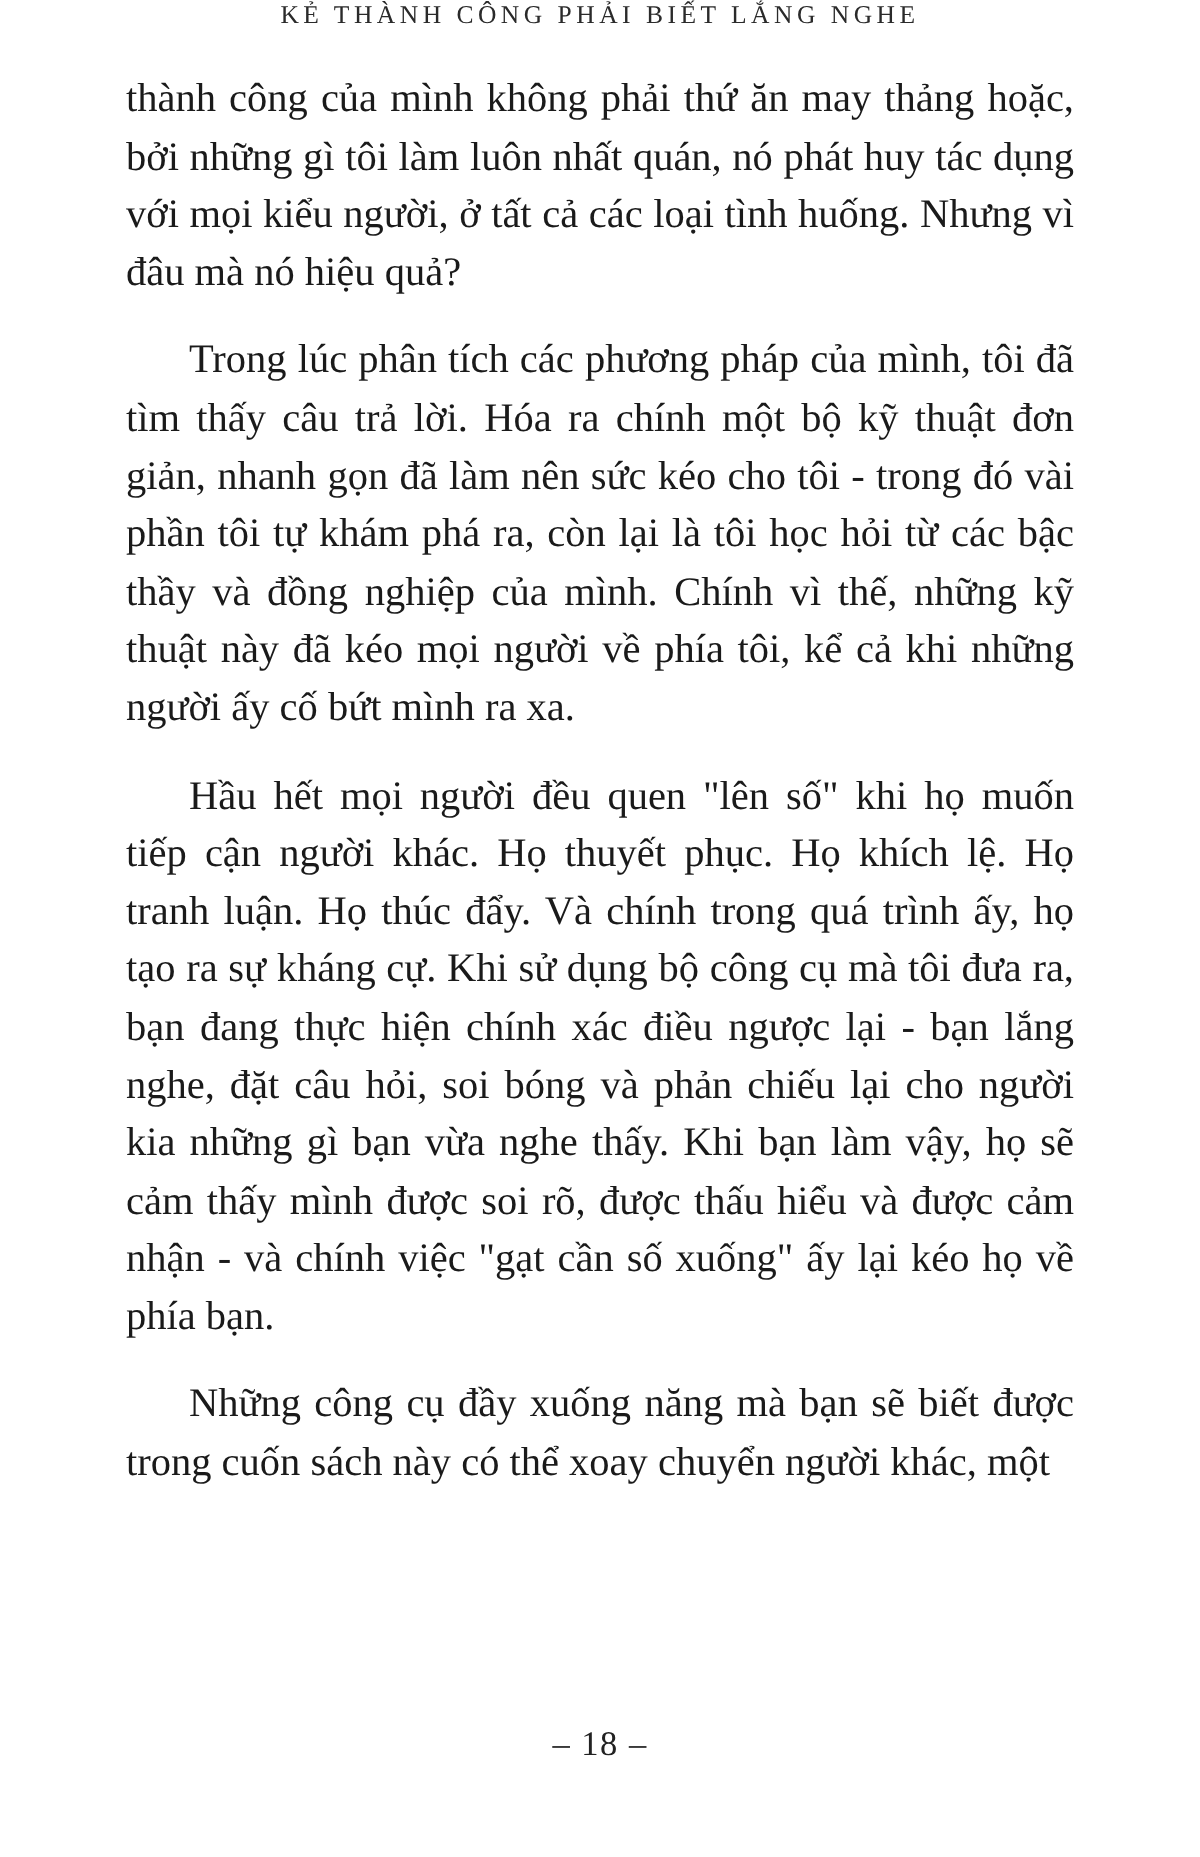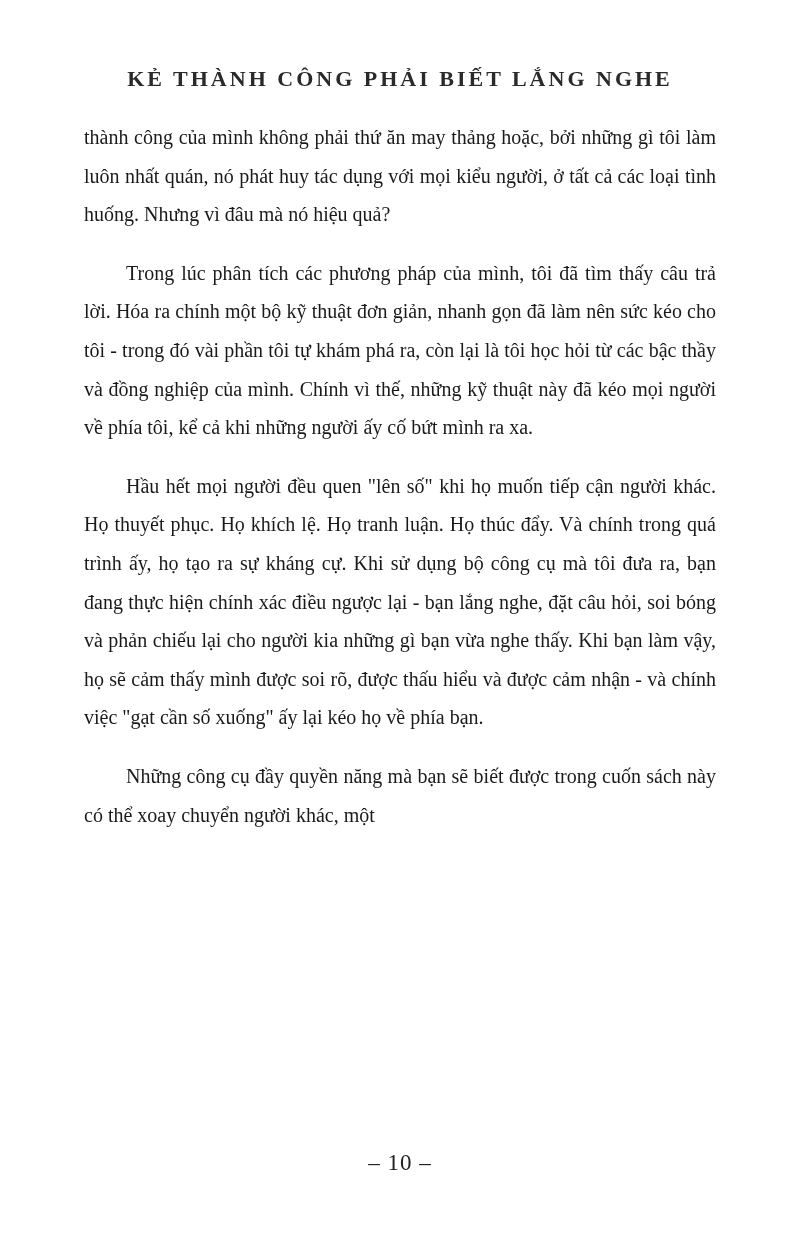--- a/index.html
+++ b/index.html
@@ -12,32 +12,31 @@
     position: relative;
     width: 800px;
     height: 1238px;
     background: #ffffff;
     font-family: "Liberation Serif", "DejaVu Serif", serif;
     color: #1d1d1d;
     overflow: hidden;
   }
 
   .running-header {
-    padding-top: 66px;
     text-align: center;
-    font-size: 22px;
+    font-size: 17px;
     letter-spacing: 3px;
     color: #2a2a2a;
-    font-weight: 700;
+    font-weight: 400;
   }
 
   .body-text {
     width: 632px;
     margin: 26px auto 16px auto;
-    font-size: 20px;
+    font-size: 27px;
     line-height: 38.6px;
     text-align: justify;
     color: #1a1a1a;
   }
 
   .body-text p {
     text-indent: 42px;
     margin: 0 0 20px 0;
   }
 
@@ -60,18 +59,18 @@
 <body>
 
 <div class="page">
 
   <div class="running-header">KẺ THÀNH CÔNG PHẢI BIẾT LẮNG NGHE</div>
 
   <div class="body-text">
     <p class="no-indent">thành công của mình không phải thứ ăn may thảng hoặc, bởi những gì tôi làm luôn nhất quán, nó phát huy tác dụng với mọi kiểu người, ở tất cả các loại tình huống. Nhưng vì đâu mà nó hiệu quả?</p>
     <p>Trong lúc phân tích các phương pháp của mình, tôi đã tìm thấy câu trả lời. Hóa ra chính một bộ kỹ thuật đơn giản, nhanh gọn đã làm nên sức kéo cho tôi - trong đó vài phần tôi tự khám phá ra, còn lại là tôi học hỏi từ các bậc thầy và đồng nghiệp của mình. Chính vì thế, những kỹ thuật này đã kéo mọi người về phía tôi, kể cả khi những người ấy cố bứt mình ra xa.</p>
     <p>Hầu hết mọi người đều quen "lên số" khi họ muốn tiếp cận người khác. Họ thuyết phục. Họ khích lệ. Họ tranh luận. Họ thúc đẩy. Và chính trong quá trình ấy, họ tạo ra sự kháng cự. Khi sử dụng bộ công cụ mà tôi đưa ra, bạn đang thực hiện chính xác điều ngược lại - bạn lắng nghe, đặt câu hỏi, soi bóng và phản chiếu lại cho người kia những gì bạn vừa nghe thấy. Khi bạn làm vậy, họ sẽ cảm thấy mình được soi rõ, được thấu hiểu và được cảm nhận - và chính việc "gạt cần số xuống" ấy lại kéo họ về phía bạn.</p>
-    <p>Những công cụ đầy quyền năng mà bạn sẽ biết được trong cuốn sách này có thể xoay chuyển người khác, một</p>
+    <p>Những công cụ đầy xuống năng mà bạn sẽ biết được trong cuốn sách này có thể xoay chuyển người khác, một</p>
   </div>
 
-  <div class="page-number">– 10 –</div>
+  <div class="page-number">– 18 –</div>
 
 </div>
 
 </body></html>

